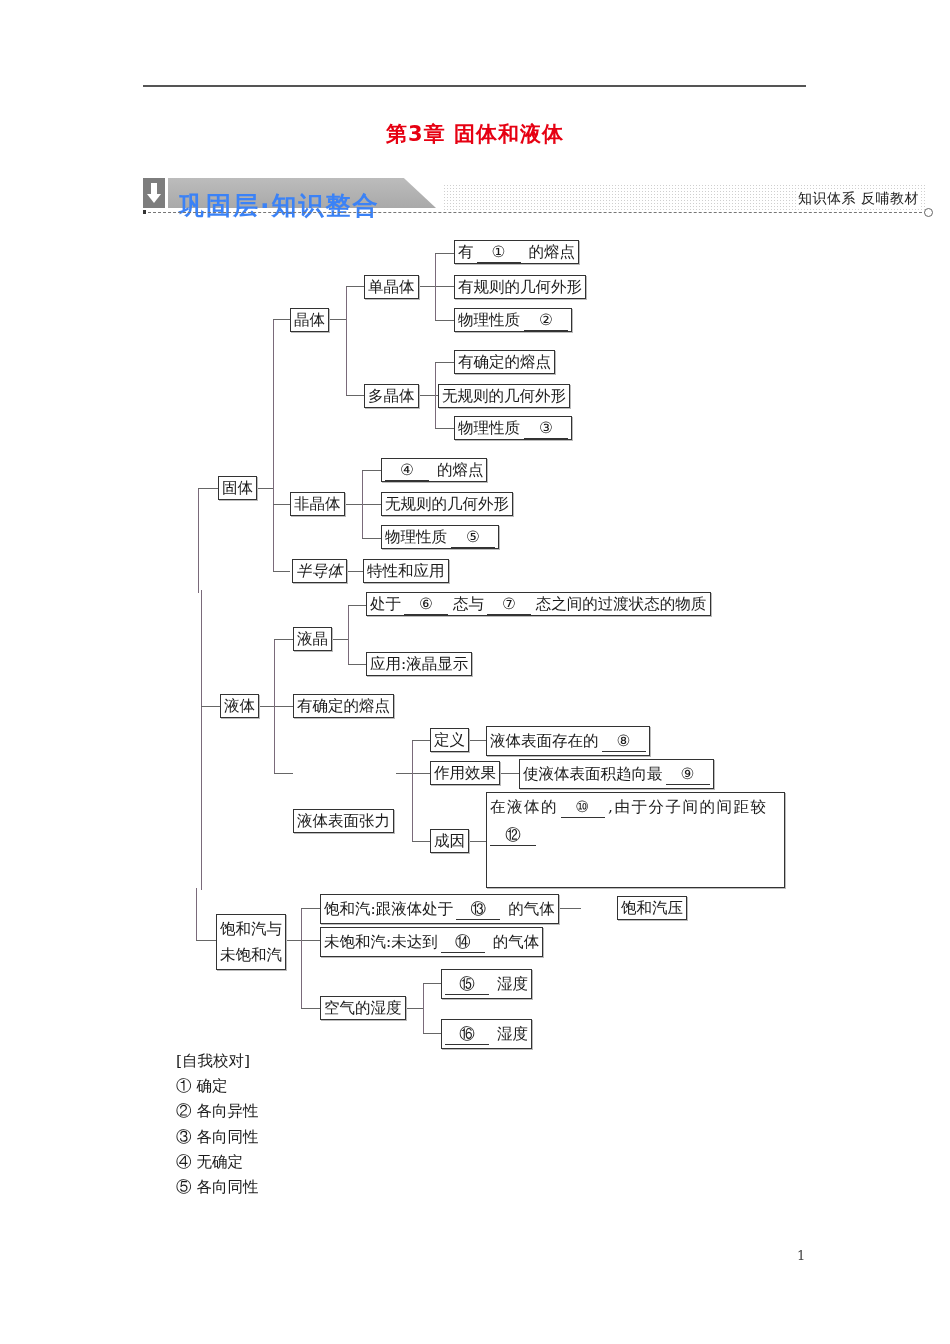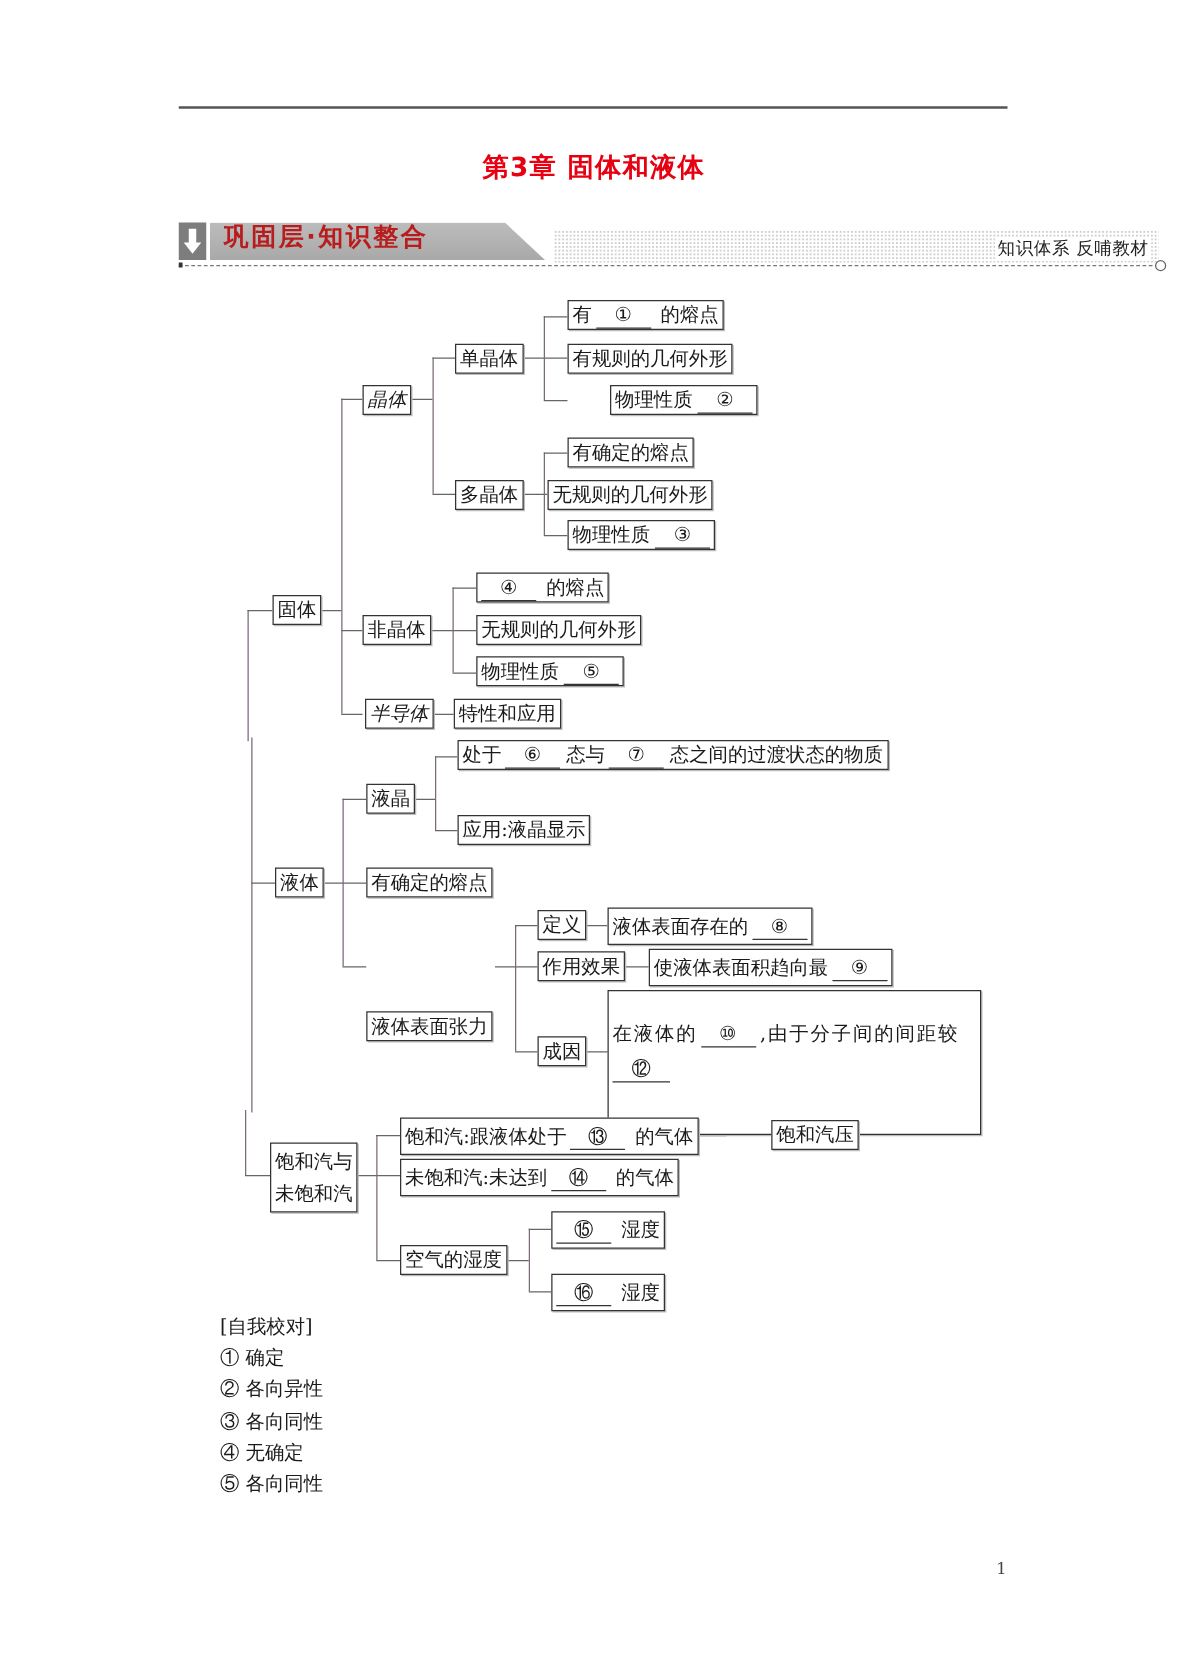--- a/index.html
+++ b/index.html
@@ -12,21 +12,21 @@
   .title { left: 0; width: 950px; top: 120px; text-align: center; color: #e60012; font-size: 21px; font-weight: bold; font-family: "DejaVu Sans", "Liberation Sans", sans-serif; letter-spacing: 1px; }
 
   .banner { left: 143px; top: 176px; width: 790px; height: 40px; }
   .banner-dots { position: absolute; left: 300px; top: 8px; right: 6px; height: 26px;
     background-image: radial-gradient(#cfcfcf 0.8px, transparent 0.9px); background-size: 3px 3px; }
   .banner-arrow-box { position: absolute; left: 0; top: 2px; width: 22px; height: 30px; background: #7d7d7d; }
   .banner-arrow-box::before { content: ""; position: absolute; left: 8px; top: 5px; width: 6px; height: 12px; background: #fff; }
   .banner-arrow-box::after { content: ""; position: absolute; left: 4px; top: 16px; border-left: 7px solid transparent; border-right: 7px solid transparent; border-top: 9px solid #fff; }
   .banner-tab { position: absolute; left: 25px; top: 2px; width: 268px; height: 30px; background: linear-gradient(#bcbcbc, #a9a9a9);
     clip-path: polygon(0 0, 88% 0, 100% 100%, 0 100%); }
-  .banner-title { position: absolute; left: 36px; top: 0px; font-size: 20px; font-weight: bold; color: #b91c1c; letter-spacing: 2px;
+  .banner-title { position: absolute; left: 36px; top: 13px; font-size: 25px; font-weight: bold; color: #3b82f6; letter-spacing: 2px;
     font-family: "DejaVu Sans", "Liberation Sans", sans-serif; }
   .banner-right { position: absolute; right: 12px; top: 14px; font-size: 14px; color: #222; font-family: "DejaVu Sans", "Liberation Sans", sans-serif; letter-spacing: 0.5px; background: #fff; padding: 0 2px;}
   .banner-dash { position: absolute; left: 0; right: 6px; top: 36px; border-top: 1.5px dashed #777; }
   .banner-end { position: absolute; right: 0; top: 32px; width: 7px; height: 7px; border: 1px solid #666; border-radius: 50%; background: #fff; }
   .banner-start { position: absolute; left: 0; top: 34px; width: 3px; height: 4px; background: #333; }
 
   .box { position: absolute; border: 1.5px solid #333; box-shadow: 1px 1px 0 #bbb; background: #fff; font-size: 15.5px; line-height: 22px; padding: 0 3px; white-space: nowrap; }
   .blank { display: inline-block; border-bottom: 1px solid #333; text-align: center; line-height: 19px; }
   .hl { position: absolute; height: 1px; background: #666; }
   .vl { position: absolute; width: 1px; background: #7a6a7a; }
@@ -107,28 +107,28 @@
 <div class="vl" style="left:301px;top:908px;height:100px;"></div>
 <div class="hl" style="left:301px;top:908px;width:19px;"></div>
 <div class="hl" style="left:301px;top:1008px;width:19px;"></div>
 <div class="hl" style="left:560px;top:908px;width:21px;"></div>
 <div class="hl" style="left:405px;top:1008px;width:18px;"></div>
 <div class="vl" style="left:423px;top:983px;height:50px;"></div>
 <div class="hl" style="left:423px;top:983px;width:18px;"></div>
 <div class="hl" style="left:423px;top:1033px;width:18px;"></div>
 
 <div class="box" style="left:218px;top:476px;">固体</div>
-<div class="box" style="left:290px;top:308px;font-style:italic;">晶体</div>
+<div class="box" style="left:290px;top:308px;">晶体</div>
 <div class="box" style="left:364px;top:275px;">单晶体</div>
 
 <div class="box" style="left:454px;top:240px;">
   <span>有</span><span class="blank" style="width:44px;margin:0 3px;">①</span><span> 的熔点</span>
 </div>
 <div class="box" style="left:454px;top:275px;">有规则的几何外形</div>
-<div class="box" style="left:454px;top:308px;margin-left:34px;">
+<div class="box" style="left:454px;top:308px;">
   <span>物理性质</span><span class="blank" style="width:44px;margin-left:4px;">②</span>
 </div>
 
 <div class="box" style="left:364px;top:384px;">多晶体</div>
 <div class="box" style="left:454px;top:350px;">有确定的熔点</div>
 <div class="box" style="left:438px;top:384px;">无规则的几何外形</div>
 <div class="box" style="left:454px;top:416px;">
   <span>物理性质</span><span class="blank" style="width:44px;margin-left:4px;">③</span>
 </div>
 
@@ -155,21 +155,21 @@
 <div class="box" style="left:293px;top:761px;margin-top:48px;">液体表面张力</div>
 <div class="box" style="left:430px;top:728px;">定义</div>
 <div class="box" style="left:486px;top:726px;height:28px;line-height:28px;">
   <span>液体表面存在的</span><span class="blank" style="width:44px;margin-left:3px;">⑧</span>
 </div>
 <div class="box" style="left:430px;top:761px;">作用效果</div>
 <div class="box" style="left:519px;top:759px;height:28px;line-height:28px;">
   <span>使液体表面积趋向最</span><span class="blank" style="width:44px;margin-left:3px;">⑨</span>
 </div>
 <div class="box" style="left:430px;top:829px;">成因</div>
-<div class="box" style="left:486px;top:792px;width:291px;height:94px;white-space:normal;line-height:28px;padding-top:20px;">
+<div class="box" style="left:486px;top:792px;width:291px;height:94px;white-space:normal;line-height:28px;padding-top:0;">
   <div style="letter-spacing:1.5px;"><span>在液体的</span><span class="blank" style="width:44px;margin:0 3px;">⑩</span><span>,由于分子间的间距较</span></div>
   <div><span class="blank" style="width:46px;">⑫</span></div>
 </div>
 
 <div class="box" style="left:216px;top:914px;line-height:26px;padding:1px 3px;">
   <div>饱和汽与</div>
   <div>未饱和汽</div>
 </div>
 <div class="box" style="left:320px;top:894px;height:28px;line-height:28px;">
   <span>饱和汽:跟液体处于</span><span class="blank" style="width:44px;margin:0 3px;">⑬</span><span> 的气体</span>

